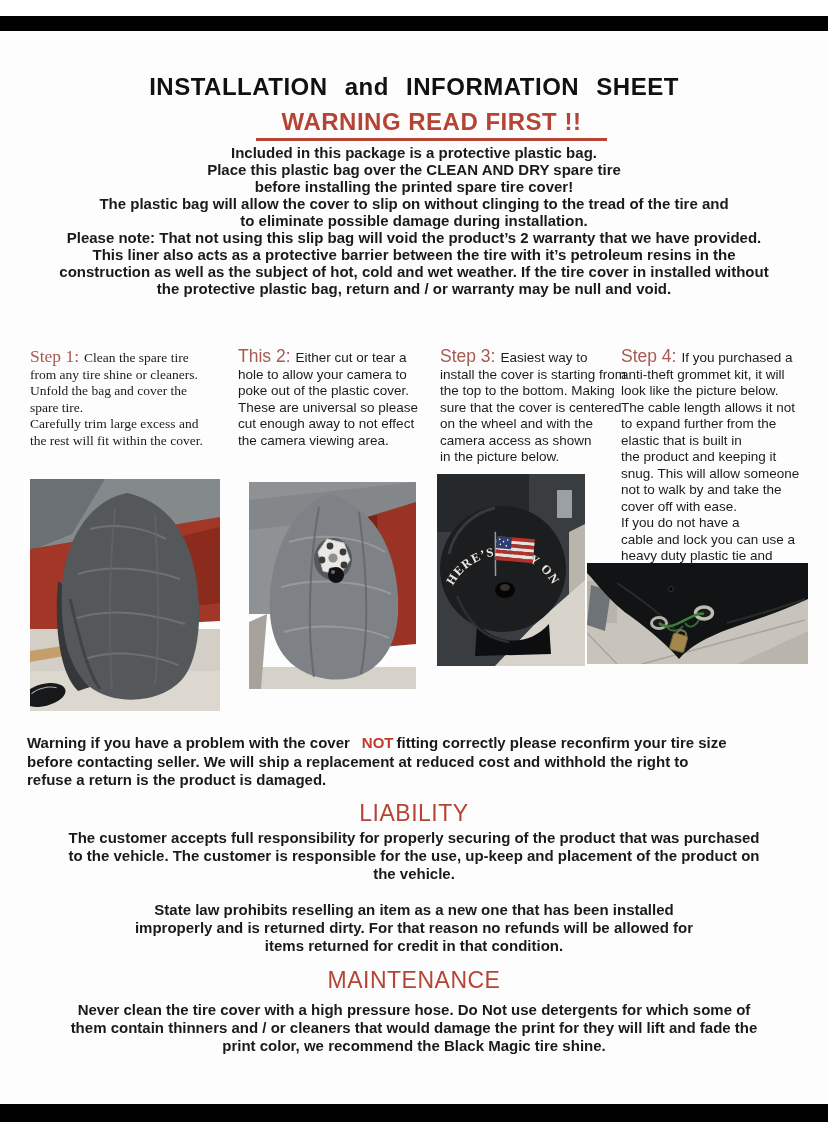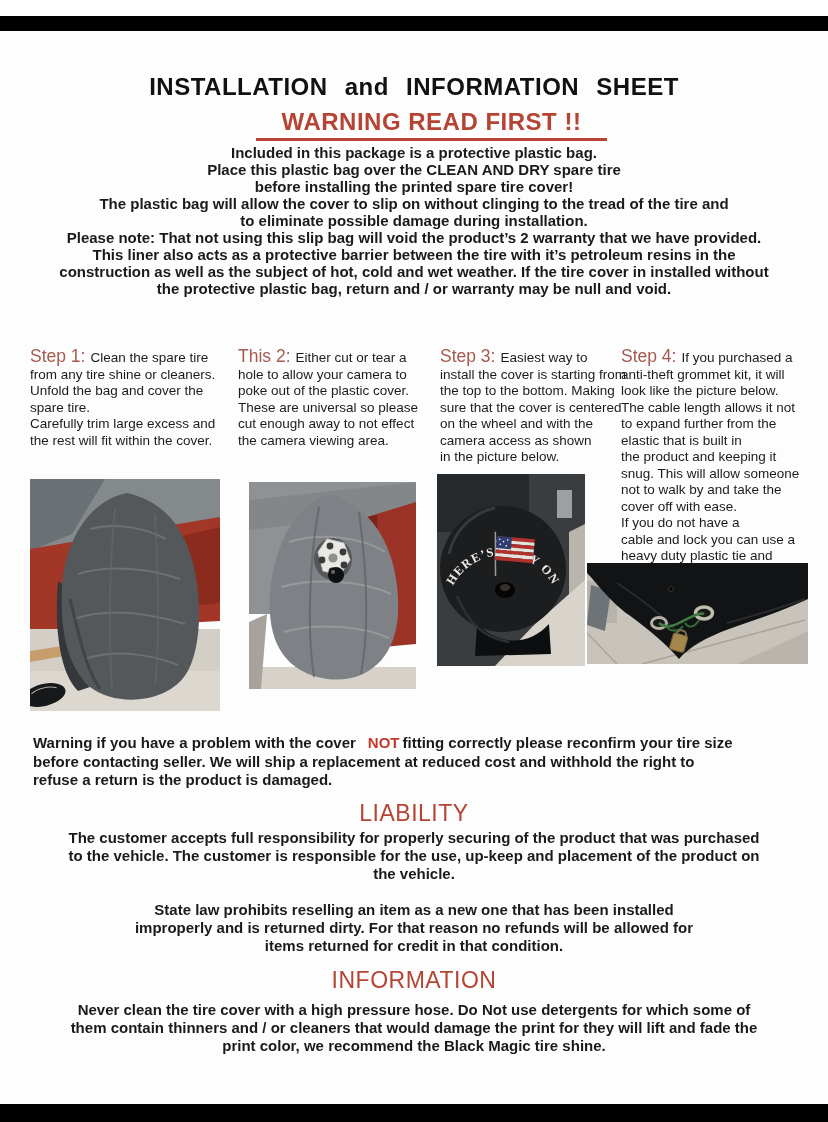--- a/index.html
+++ b/index.html
@@ -19,32 +19,32 @@
     font-size:24px;font-weight:bold;letter-spacing:.5px;word-spacing:10px;color:#111;}
   .warning-heading{position:absolute;top:92px;left:0;width:828px;text-align:center;padding-left:35px;}
   .warning-heading span{display:inline-block;font-size:24px;font-weight:bold;color:var(--heading-red);
     border-bottom:3px solid var(--heading-red);padding:0 26px 2px 26px;letter-spacing:.5px;}
 
   .intro{position:absolute;top:128px;left:14px;width:800px;text-align:center;
     font-size:15px;font-weight:bold;line-height:17px;white-space:pre-line;}
 
   .step{position:absolute;font-size:13.5px;line-height:16.5px;white-space:pre-line;color:#1b1b1b;}
   .step .step-label{font-size:17.5px;color:var(--step-red);white-space:nowrap;margin-right:5px;}
-  .step1{left:30px;top:332px;width:200px;}
+  .step1{left:30px;top:332px;width:200px;font-family:Liberation Serif, serif;}
   .step2{left:238px;top:332px;width:198px;}
   .step3{left:440px;top:332px;width:198px;}
   .step4{left:621px;top:332px;width:180px;}
 
   .photo{position:absolute;display:block;}
   .photo1{left:30px;top:463px;}
   .photo2{left:249px;top:466px;}
   .photo3{left:437px;top:458px;}
   .photo4{left:587px;top:547px;}
 
-  .warning-note{position:absolute;top:718px;left:33px;width:788px;
+  .warning-note{position:absolute;top:718px;left:27px;width:788px;
     font-size:15px;font-weight:bold;line-height:18.5px;white-space:pre-line;}
   .warning-note .not-word{color:var(--not-red);margin-left:12px;margin-right:3px;}
 
   .red-section-heading{position:absolute;left:0;width:828px;text-align:center;
     font-size:23px;font-weight:normal;color:var(--heading-red);letter-spacing:.5px;}
   .liability-heading{top:784px;}
   .maintenance-heading{top:951px;}
 
   .center-para{position:absolute;left:29px;width:770px;text-align:center;
     font-size:15px;font-weight:bold;line-height:18px;white-space:pre-line;}
@@ -222,19 +222,19 @@
 refuse a return is the product is damaged.</span></div>
 
   <h2 class="red-section-heading liability-heading">LIABILITY</h2>
   <div class="center-para liability-para">The customer accepts full responsibility for properly securing of the product that was purchased
 to the vehicle.  The customer is responsible for the use, up-keep and placement of the product on
 the vehicle.</div>
   <div class="center-para resale-para">State law prohibits reselling an item as a new one that has been installed
 improperly and is returned dirty. For that reason no refunds will be allowed for
 items returned for credit in that condition.</div>
 
-  <h2 class="red-section-heading maintenance-heading">INFORMATION</h2>
+  <h2 class="red-section-heading maintenance-heading">MAINTENANCE</h2>
   <div class="center-para maintenance-para">Never clean the tire cover with a high pressure hose.  Do Not  use detergents for which some of
 them contain thinners and / or cleaners that would damage the print for they will lift and fade the
 print color, we recommend the Black Magic tire shine.</div>
 
   <div class="bar bottom"></div>
 </div>
 
 </body></html>

